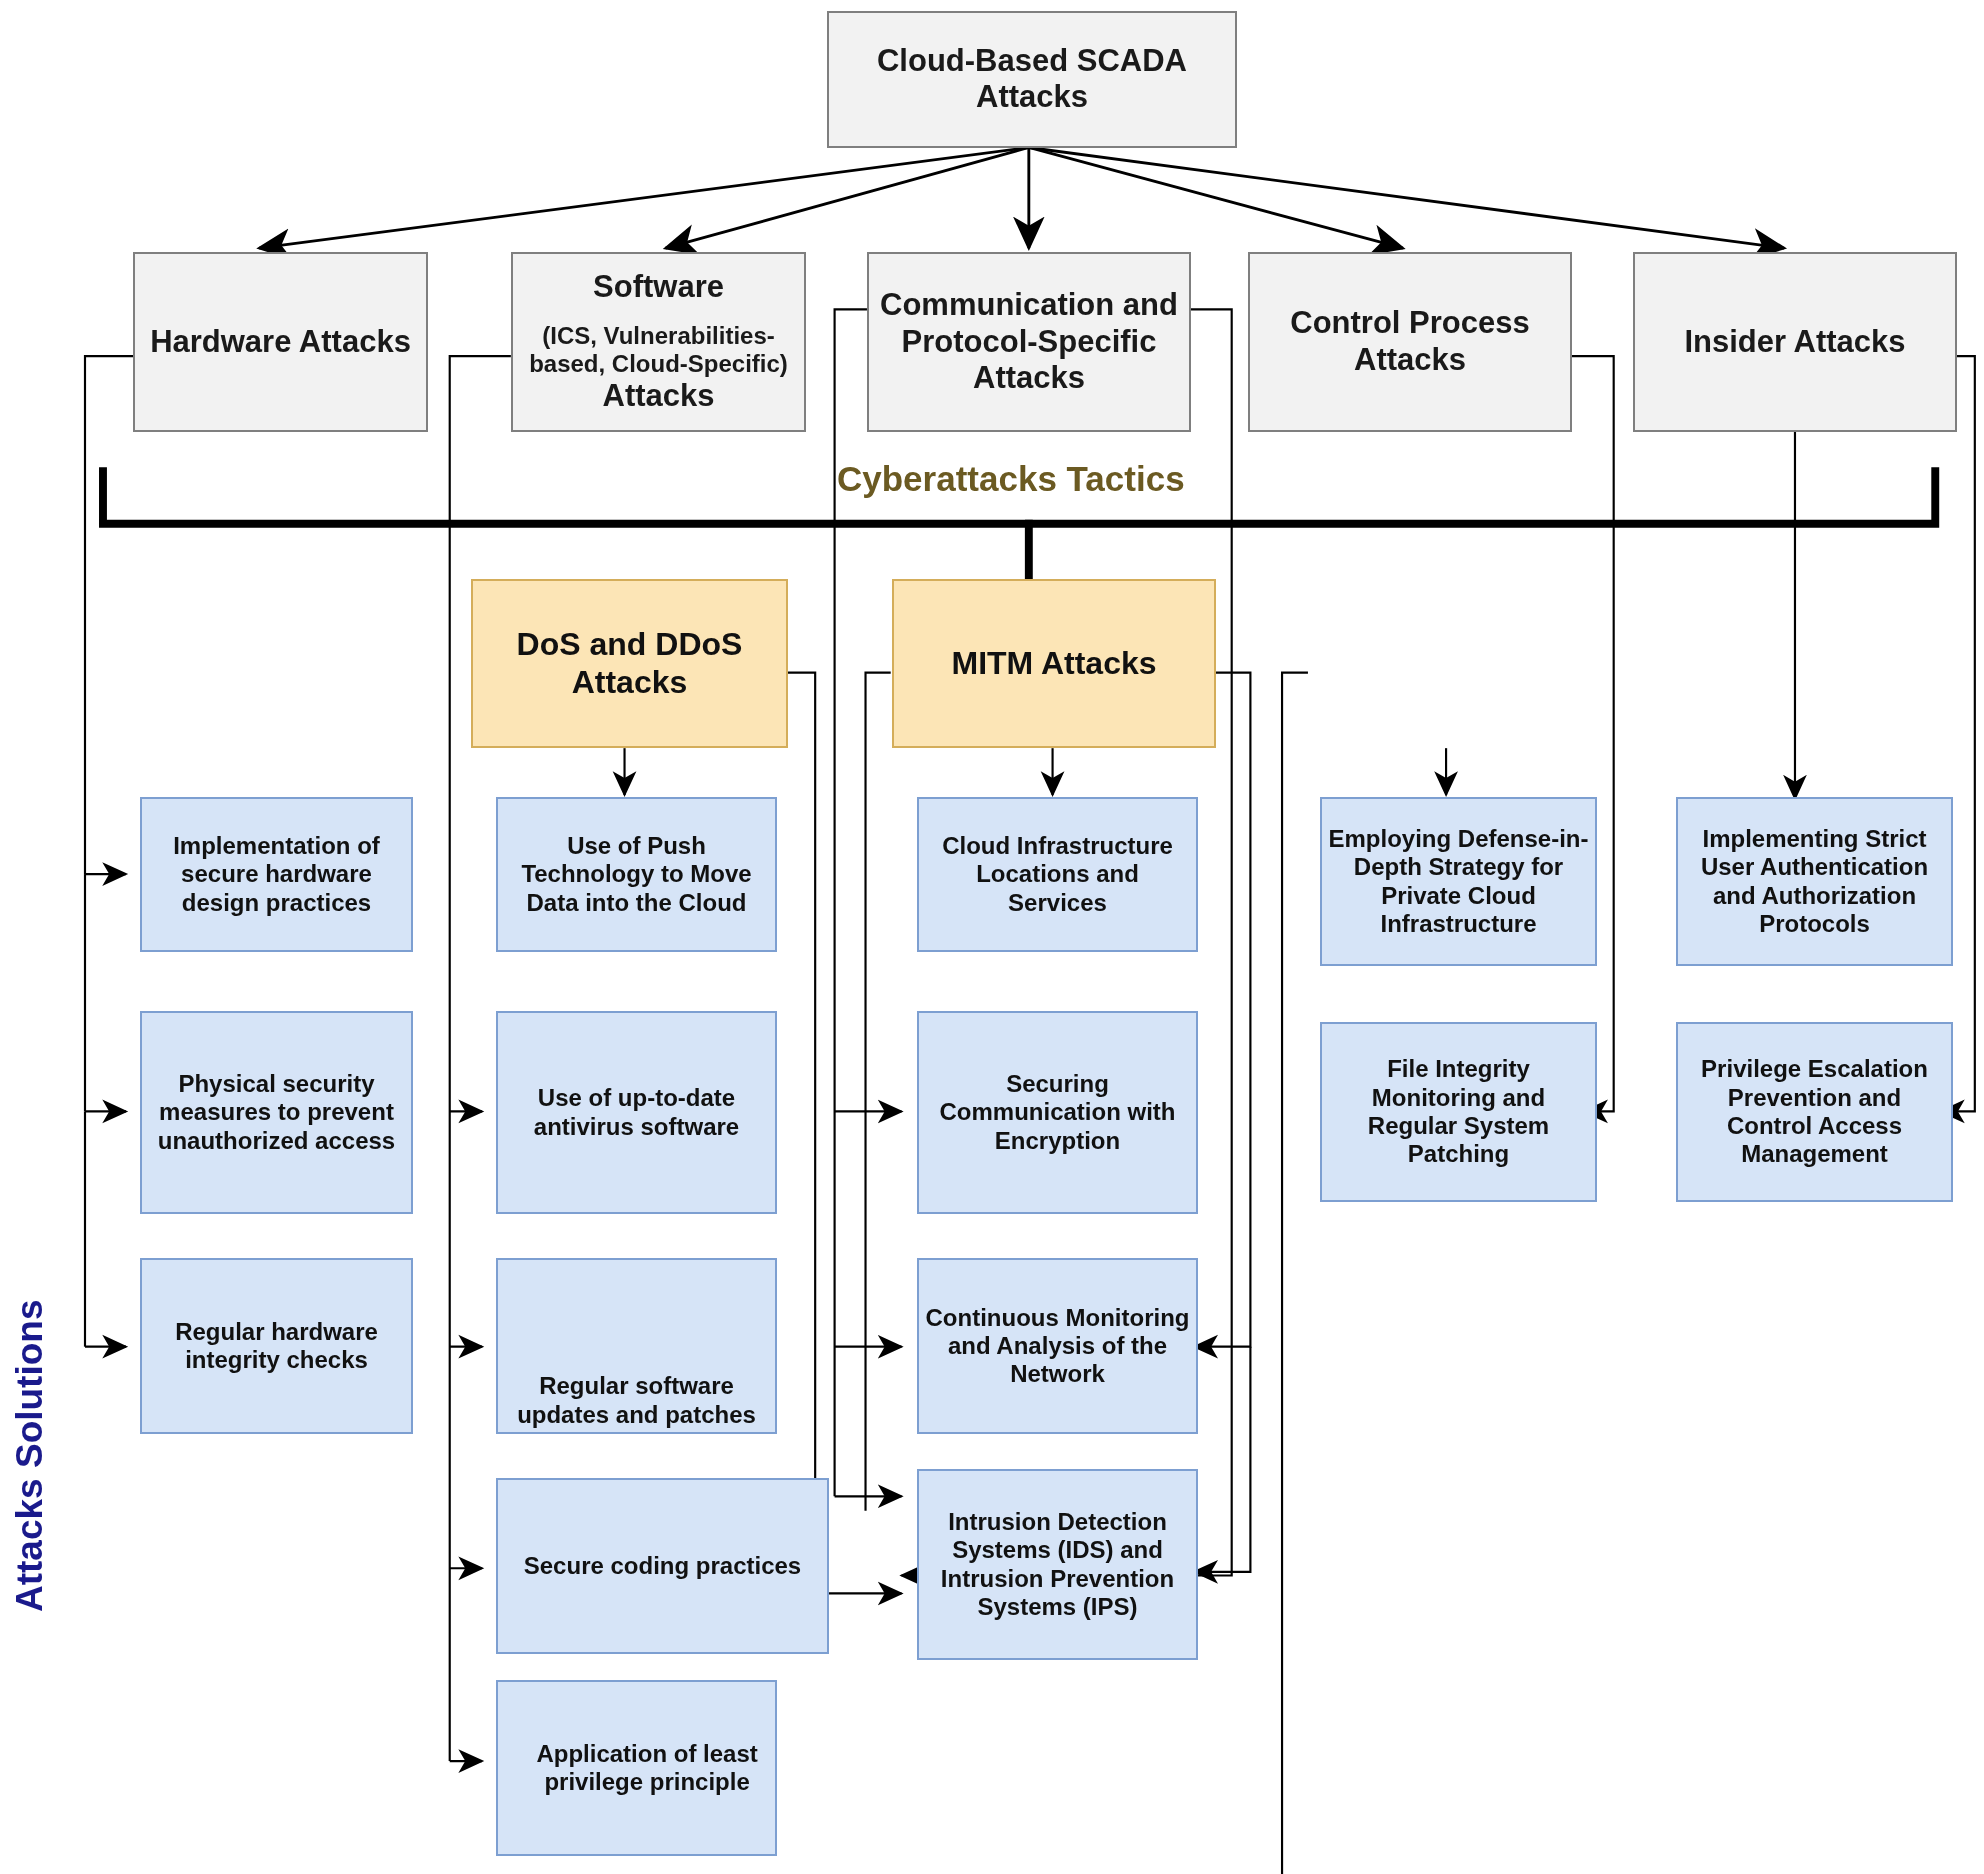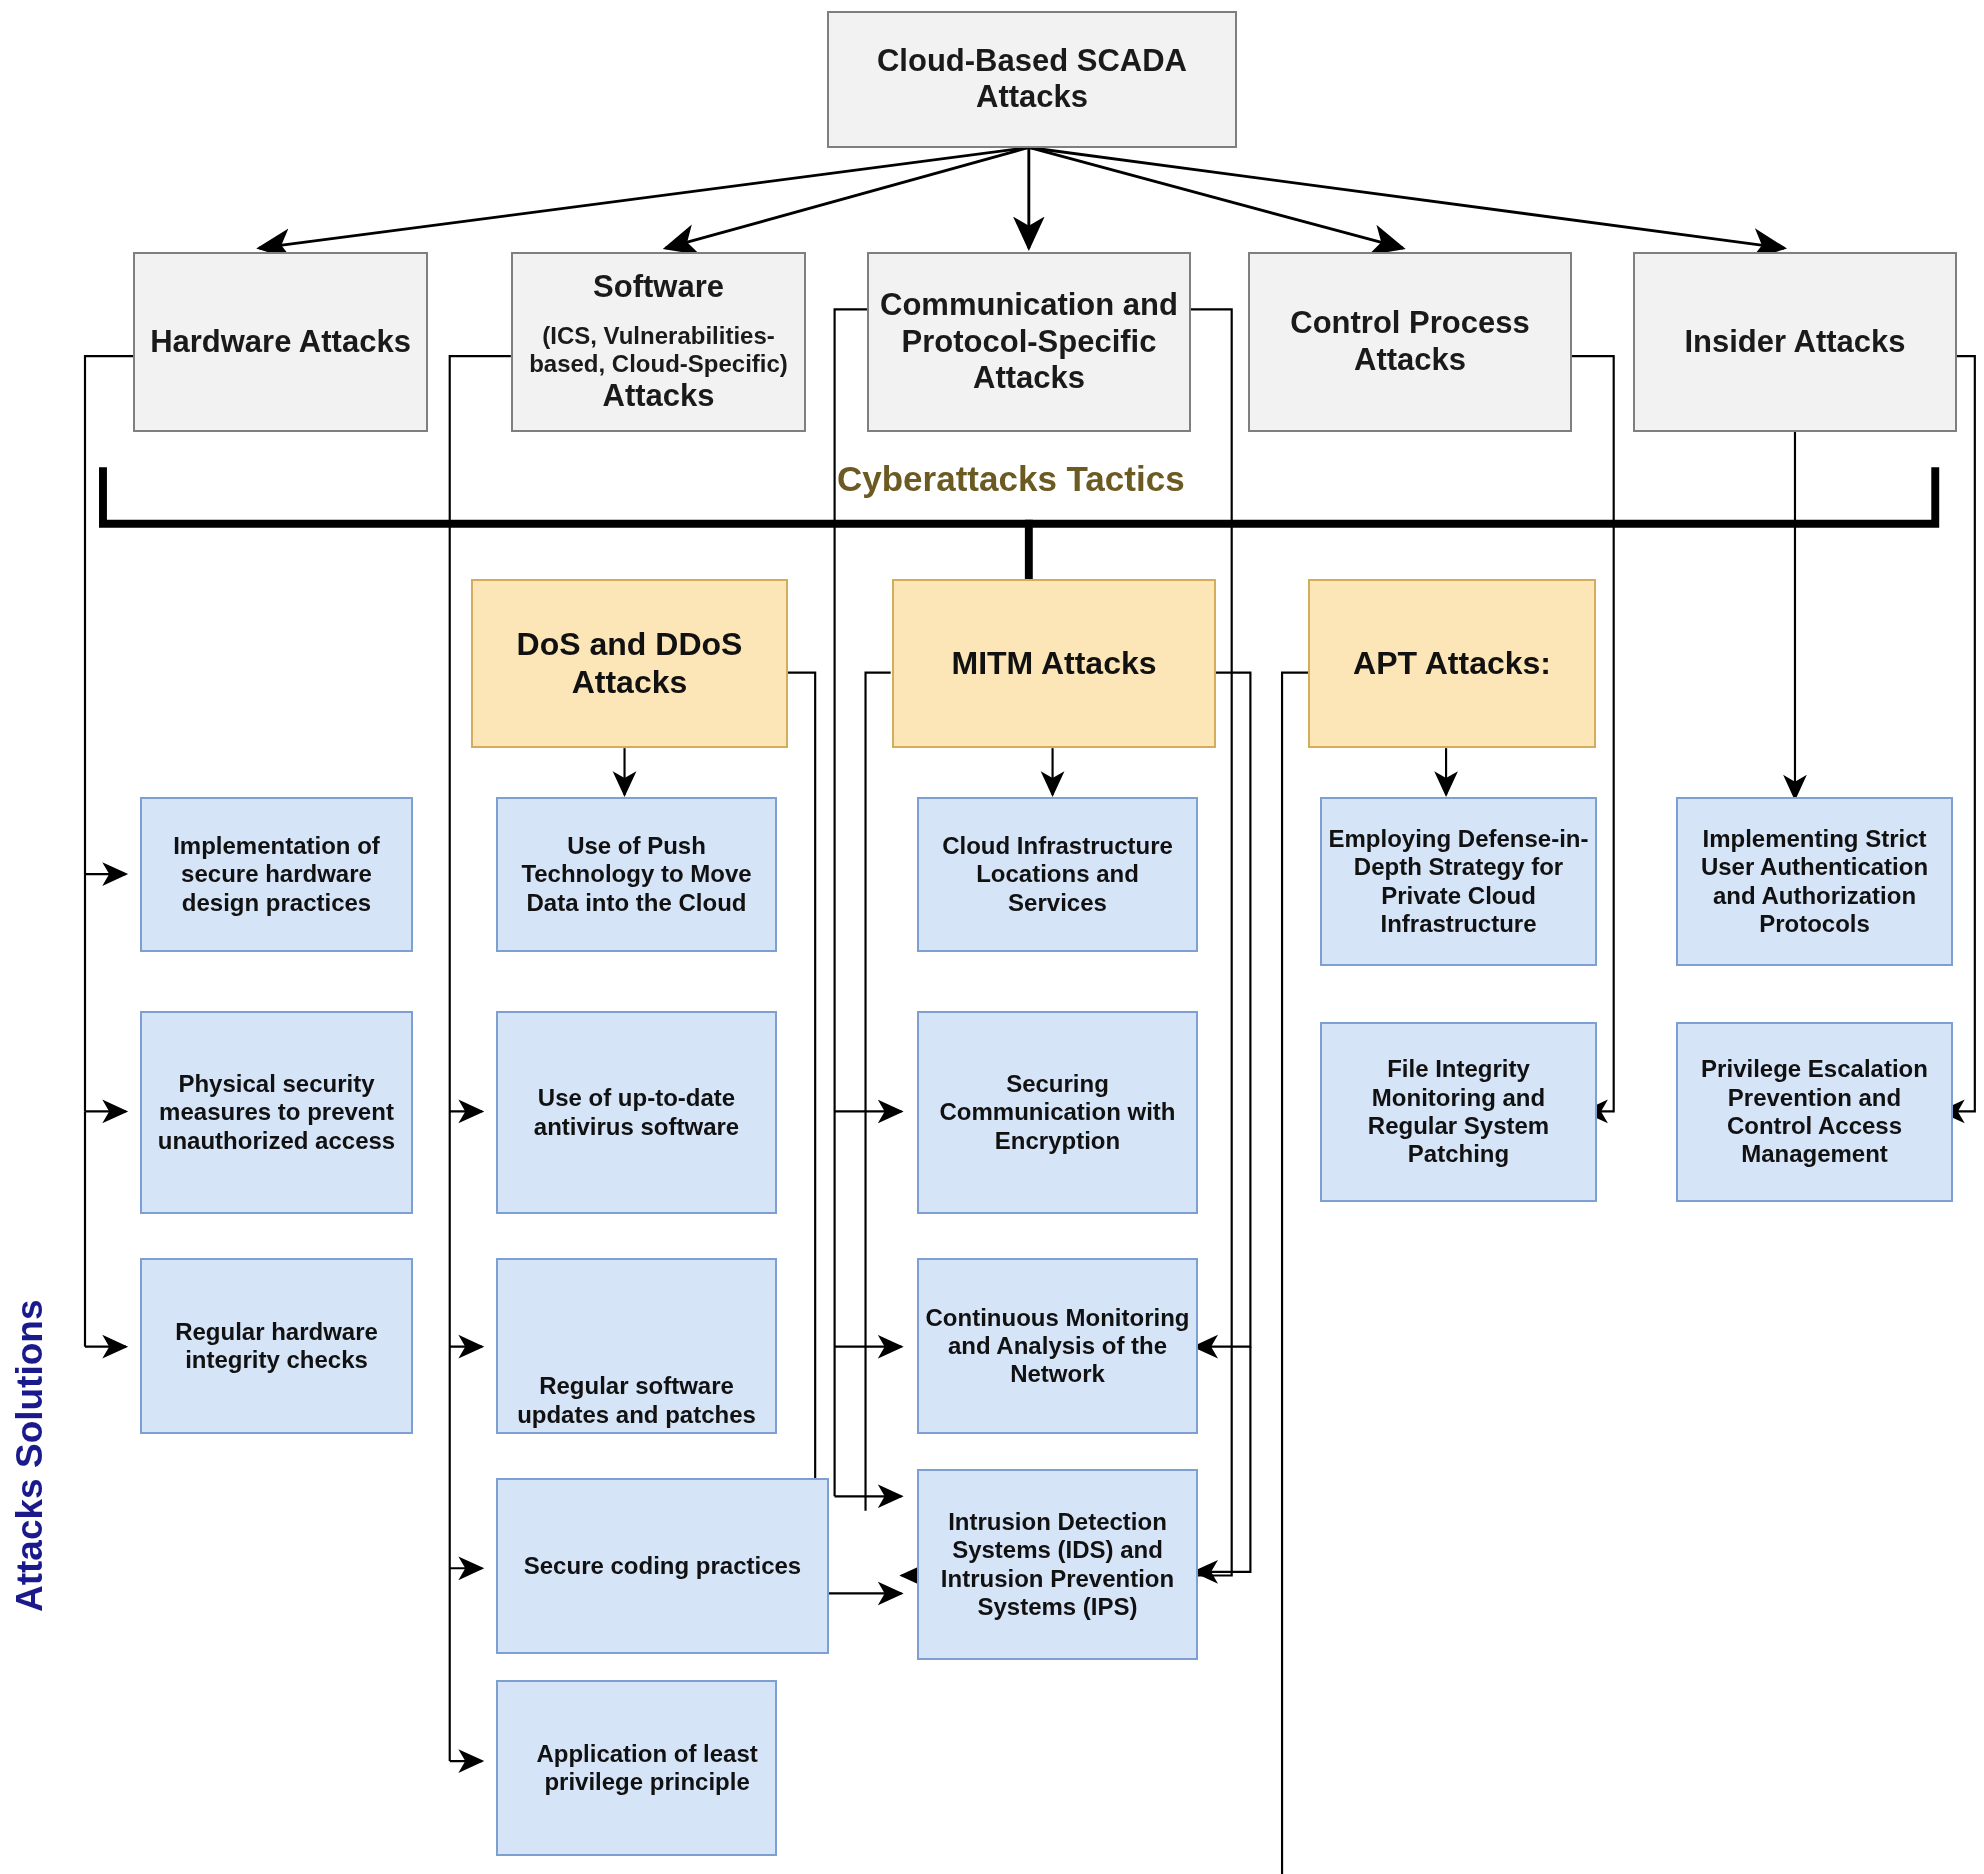--- a/index.html
+++ b/index.html
@@ -133,23 +133,20 @@
   <div class="side-label" style="left:8.6px;top:1612px;">Attacks Solutions</div>
 
   <div class="node n-tactic" style="left:471px;top:579px;width:317px;height:169px;">
     <span>DoS and DDoS Attacks</span>
   </div>
 
   <div class="node n-tactic" style="left:892px;top:579px;width:324px;height:169px;">
     <span>MITM Attacks</span>
   </div>
 
-  <div class="node n-tactic" style="left:1308px;top:579px;width:288px;height:169px;">
-    <span>APT Attacks:</span>
-  </div>
 
   <div class="node n-sol" style="left:128px;top:797px;width:273px;height:155px;">
     <span>Implementation of secure hardware design practices</span>
   </div>
   <div class="node n-sol" style="left:128px;top:1011px;width:273px;height:203px;">
     <span>Physical security measures to prevent unauthorized access</span>
   </div>
   <div class="node n-sol" style="left:128px;top:1258px;width:273px;height:176px;">
     <span>Regular hardware integrity checks</span>
   </div>

